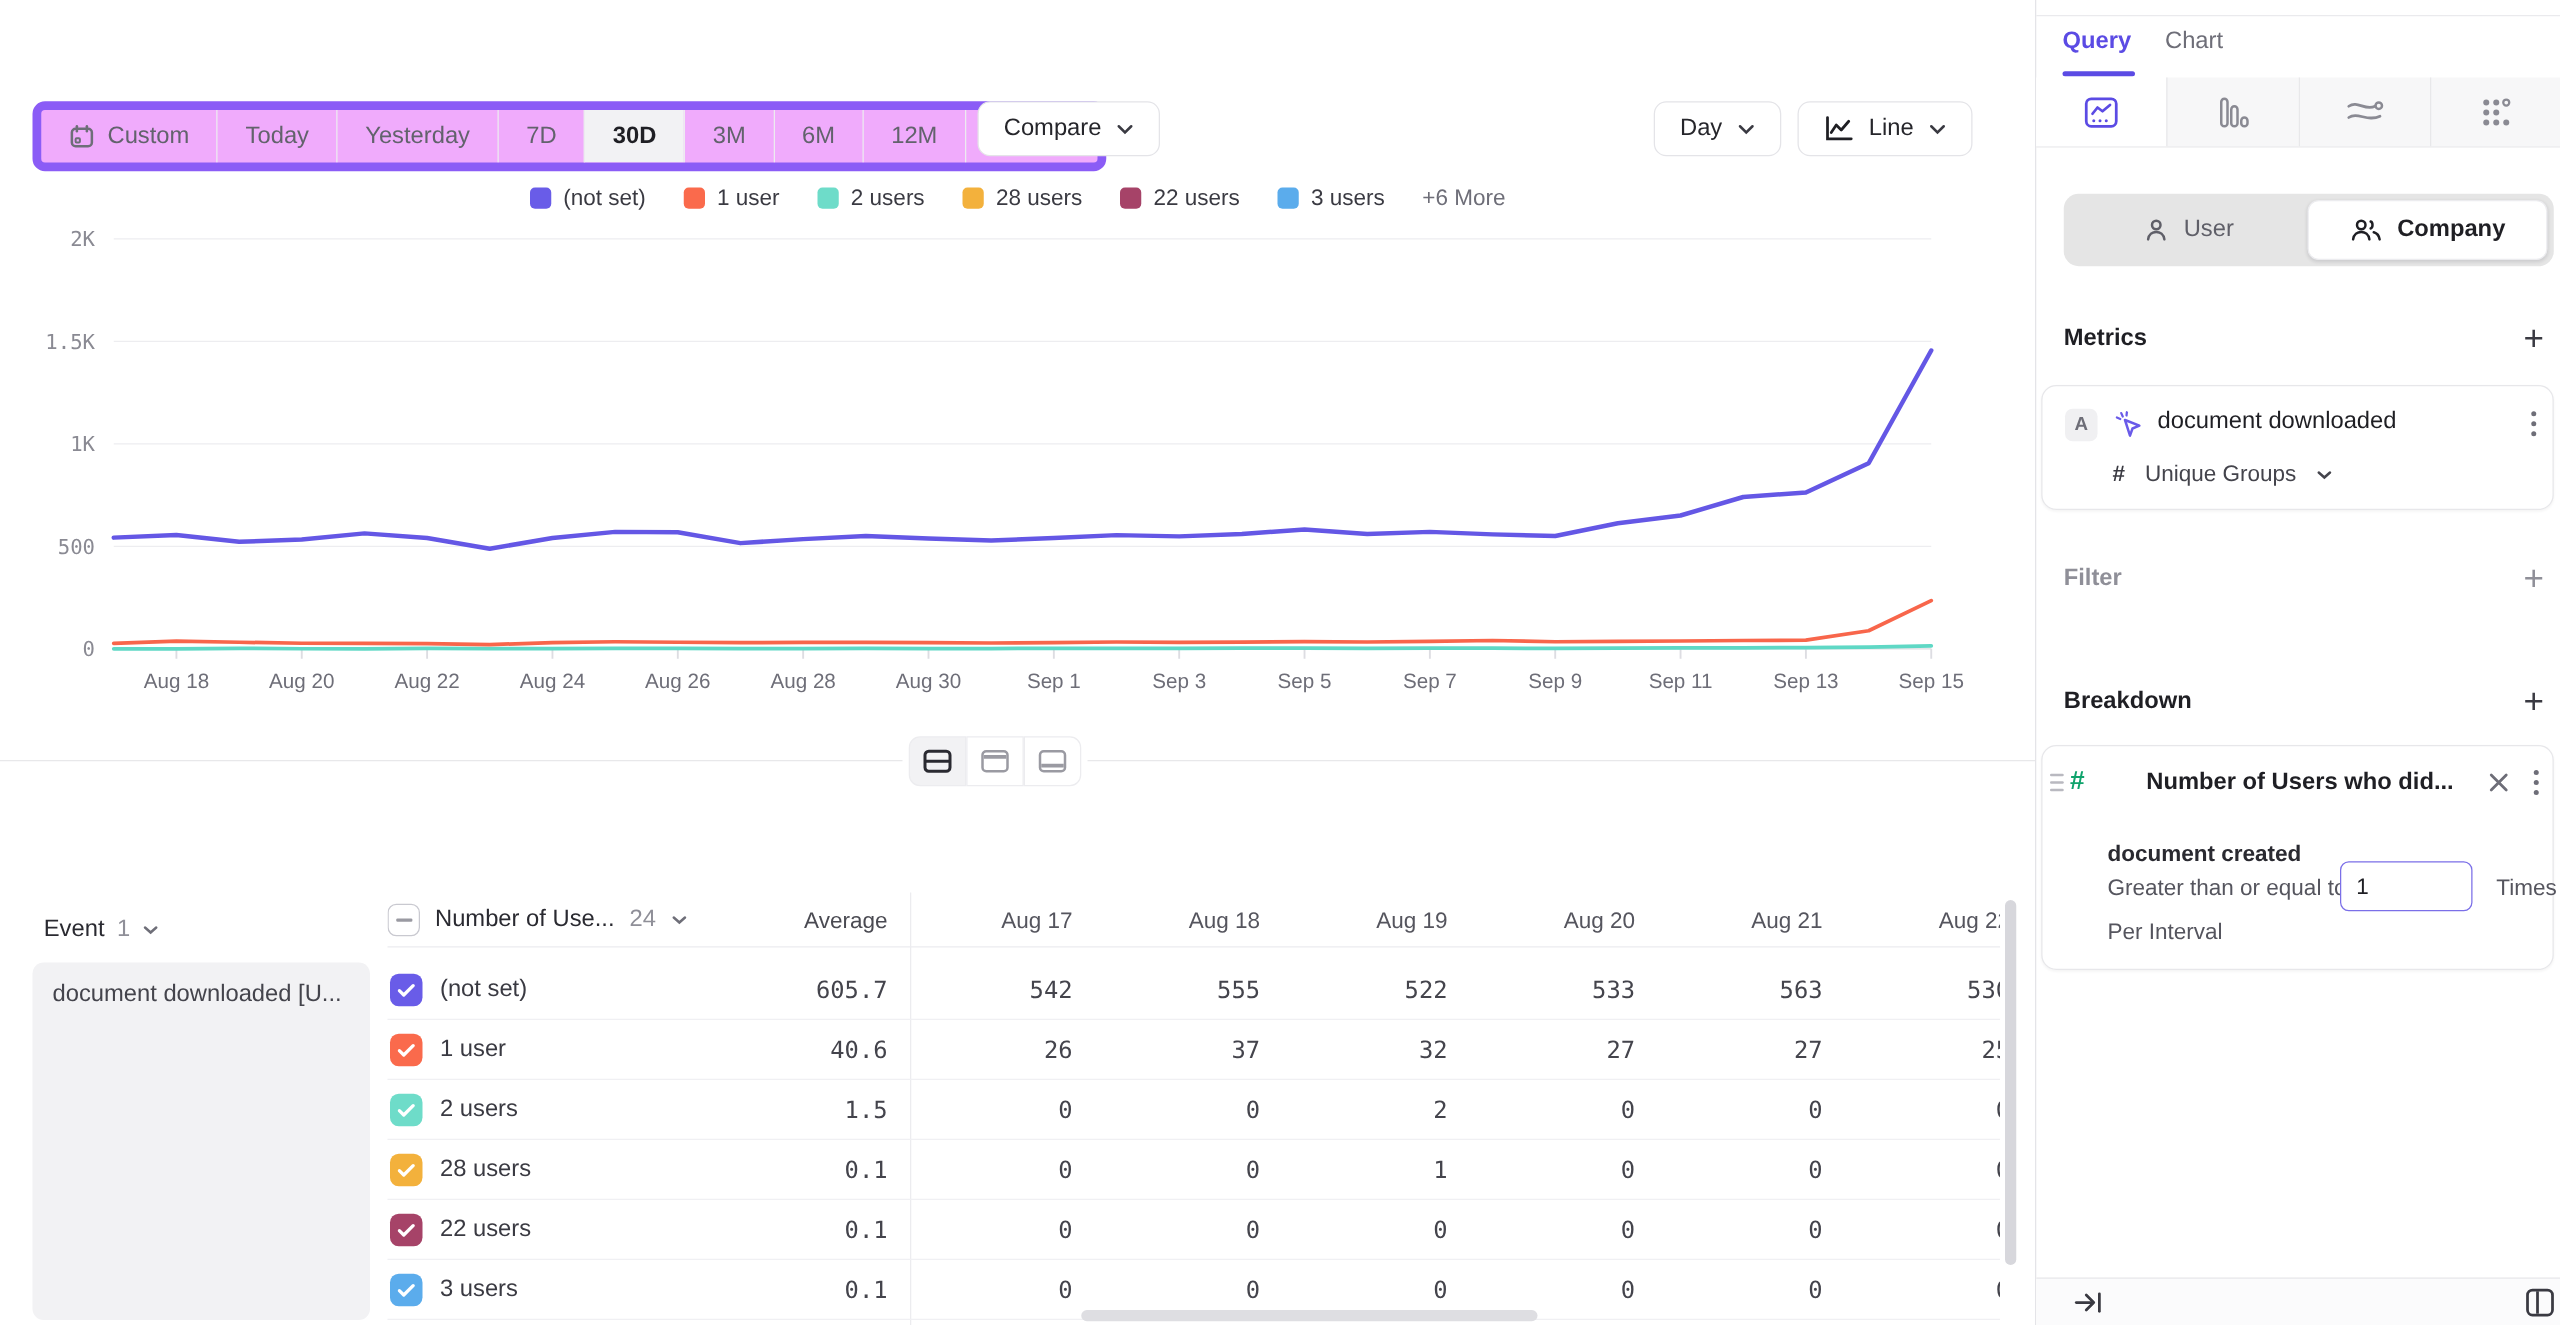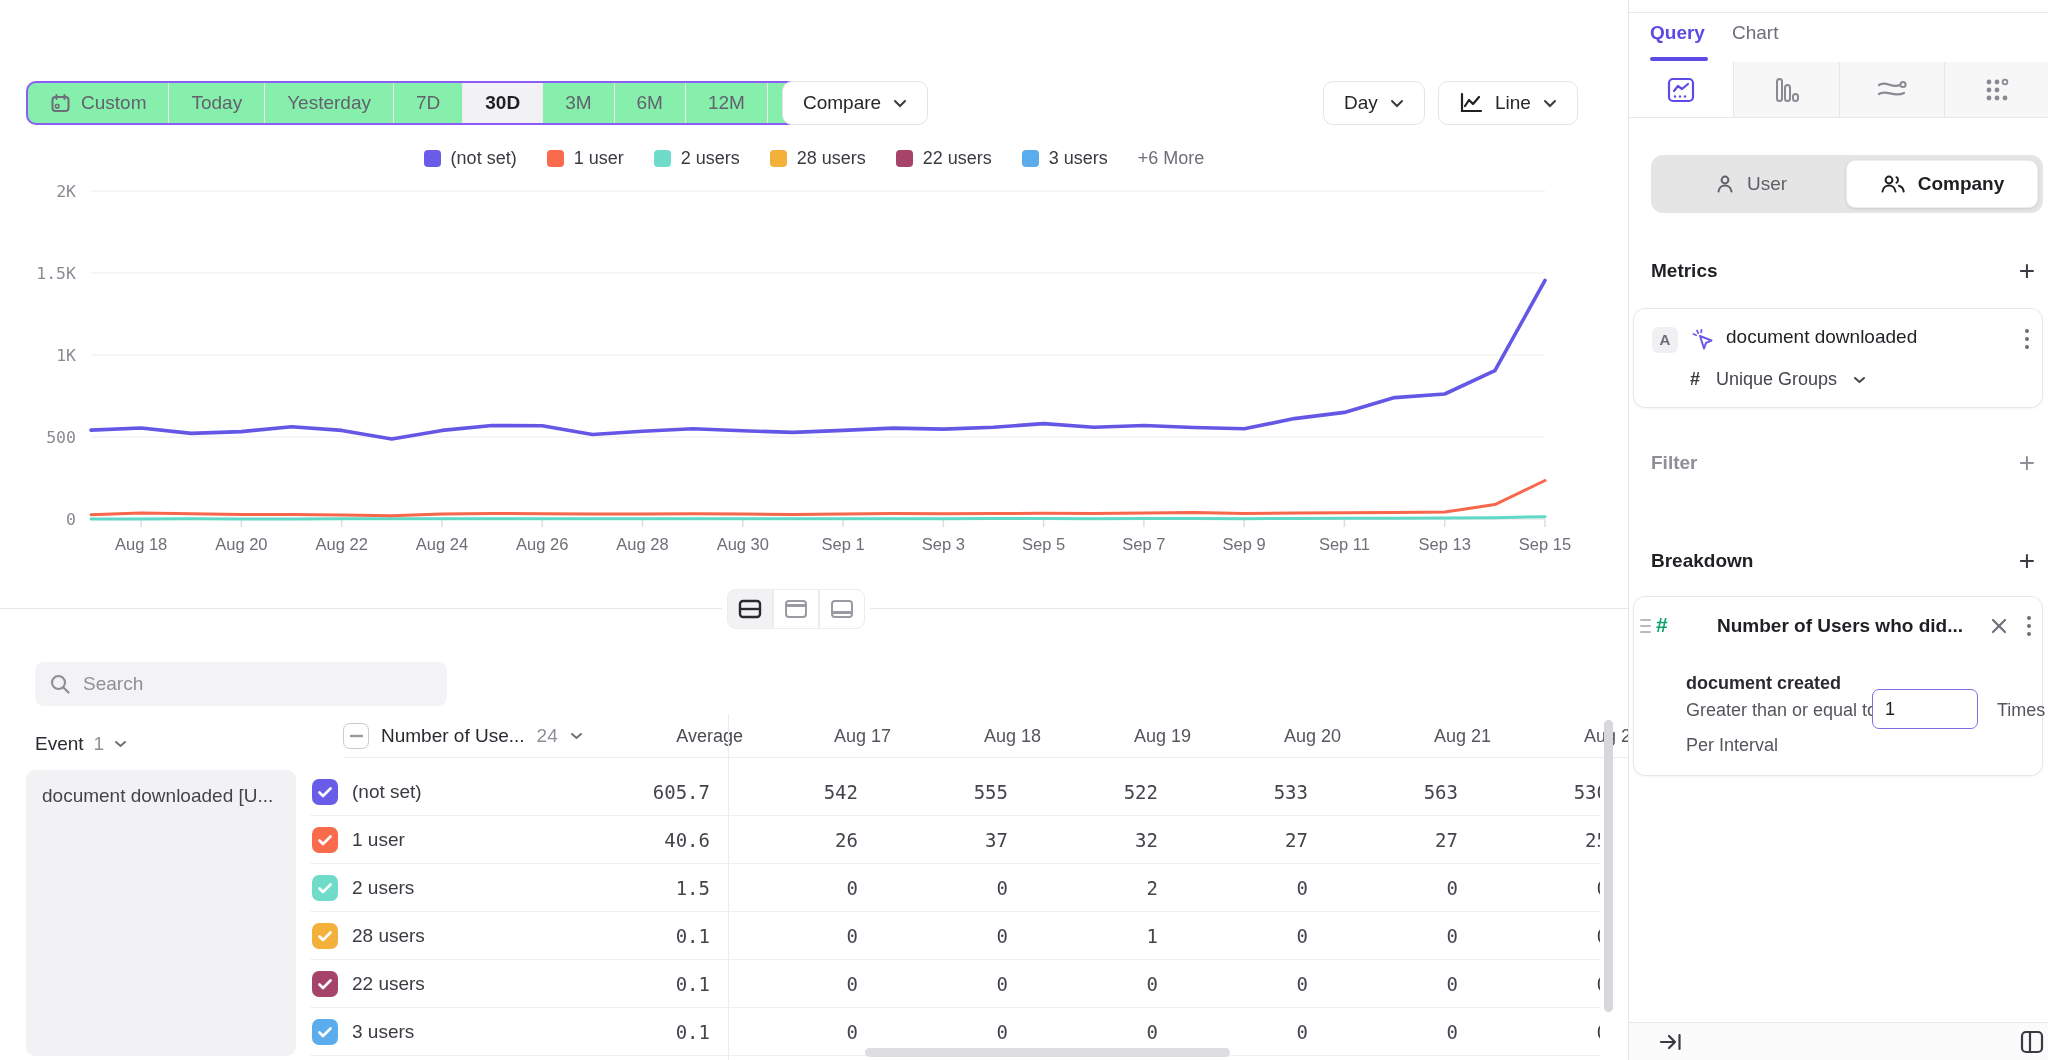--- a/index.html
+++ b/index.html
@@ -5,22 +5,22 @@
   * { margin:0; padding:0; box-sizing:border-box; }
   html,body { width:2048px; height:1060px; overflow:hidden; background:#fff;
     font-family:"Liberation Sans", sans-serif; color:#2a2a31; }
   .abs { position:absolute; }
   .num { font-family:"DejaVu Sans Mono", monospace; }
 
   
   #main { position:absolute; left:0; top:0; width:1628px; height:1060px; background:#fff; }
 
   
-  .range-group { position:absolute; left:26px; top:81px; height:44px; display:flex;
-    border:2px solid #8b5cf6; border-radius:10px; overflow:hidden; background:#86efac; }
+  .range-group { position:absolute; left:26px; top:81px; height:56px; display:flex;
+    border:7px solid #8b5cf6; border-radius:10px; overflow:hidden; background:#f0abfc; }
   .range-item { display:flex; align-items:center; gap:10px; padding:0 22px; font-size:19px;
     color:#62626c; border-left:1px solid #ececef; cursor:pointer; white-space:nowrap; }
   .range-item:first-child { border-left:none; }
   .range-item.active { background:#f2f2f4; color:#1f1f24; font-weight:700; }
   .btn { position:absolute; height:44px; display:flex; align-items:center; gap:12px;
     border:1px solid #e4e4e8; border-radius:10px; background:#fff; padding:0 20px;
     font-size:19px; color:#26262b; font-weight:500; cursor:pointer; }
 
   
   #legend { position:absolute; left:0; top:148px; width:1628px; display:flex;
@@ -49,21 +49,21 @@
     color:#2a2a31; width:330px; font-family:"Liberation Sans", sans-serif; }
   #search-box input::placeholder { color:#8f8f98; }
 
   
   #event-header { position:absolute; left:35px; top:722px; height:44px; display:flex;
     align-items:center; gap:10px; font-size:19px; }
   #event-header .h1 { color:#2a2a31; font-weight:500; }
   .h-count { color:#8f8f98; }
   #col-divider { position:absolute; left:728px; top:714px; width:1px; height:346px; background:#ececef; }
   #t-header { position:absolute; left:310px; top:714px; width:1290px; height:44px; overflow:hidden;
-    border-bottom:1px solid #ececef;margin-left:33px; }
+    border-bottom:1px solid #ececef; }
   #series-header { position:absolute; left:0; top:0; height:44px; display:flex; align-items:center;
     gap:12px; font-size:19px; }
   #series-header .h1 { color:#2a2a31; font-weight:500; }
   .avg-h { position:absolute; left:250px; top:0; width:150px; height:44px; line-height:44px;
     text-align:right; font-size:18px; color:#4a4a52; font-weight:500; }
   .date-h { position:absolute; top:0; width:150px; height:44px; line-height:44px; text-align:right;
     font-size:18px; color:#55555e; font-weight:500; }
   #event-cell { position:absolute; left:26px; top:770px; width:270px; height:286px;
     background:#f2f2f4; border-radius:9px; font-size:19px; color:#44444c; line-height:52px;
     padding:0 16px; white-space:nowrap; overflow:hidden; cursor:pointer; }
@@ -297,27 +297,20 @@
       </svg>
     </div>
     <div class="lt-btn">
       <svg width="24" height="20" viewBox="0 0 24 20">
         <rect x="2" y="2" width="20" height="16" rx="3" fill="none" stroke="#9a9aa2" stroke-width="2"></rect>
         <line x1="3" y1="13.5" x2="21" y2="13.5" stroke="#9a9aa2" stroke-width="3"></line>
       </svg>
     </div>
   </div>
 
-  <div id="search-box">
-    <svg width="22" height="22" viewBox="0 0 22 22">
-      <circle cx="9.5" cy="9.5" r="6.5" fill="none" stroke="#8f8f98" stroke-width="2.2"></circle>
-      <line x1="14.5" y1="14.5" x2="19.5" y2="19.5" stroke="#8f8f98" stroke-width="2.2" stroke-linecap="round"></line>
-    </svg>
-    <input type="text" placeholder="Search" style="">
-  </div>
 
   <div id="event-header">
     <span class="h1">Event</span>
     <span class="h-count">1</span>
     <svg width="13" height="8" viewBox="0 0 13 8">
         <polyline points="2,2 6.5,6 11,2" fill="none" stroke="#6e6e78" stroke-width="2" stroke-linecap="round"></polyline>
       </svg>
   </div>
 
   <div id="t-header">

